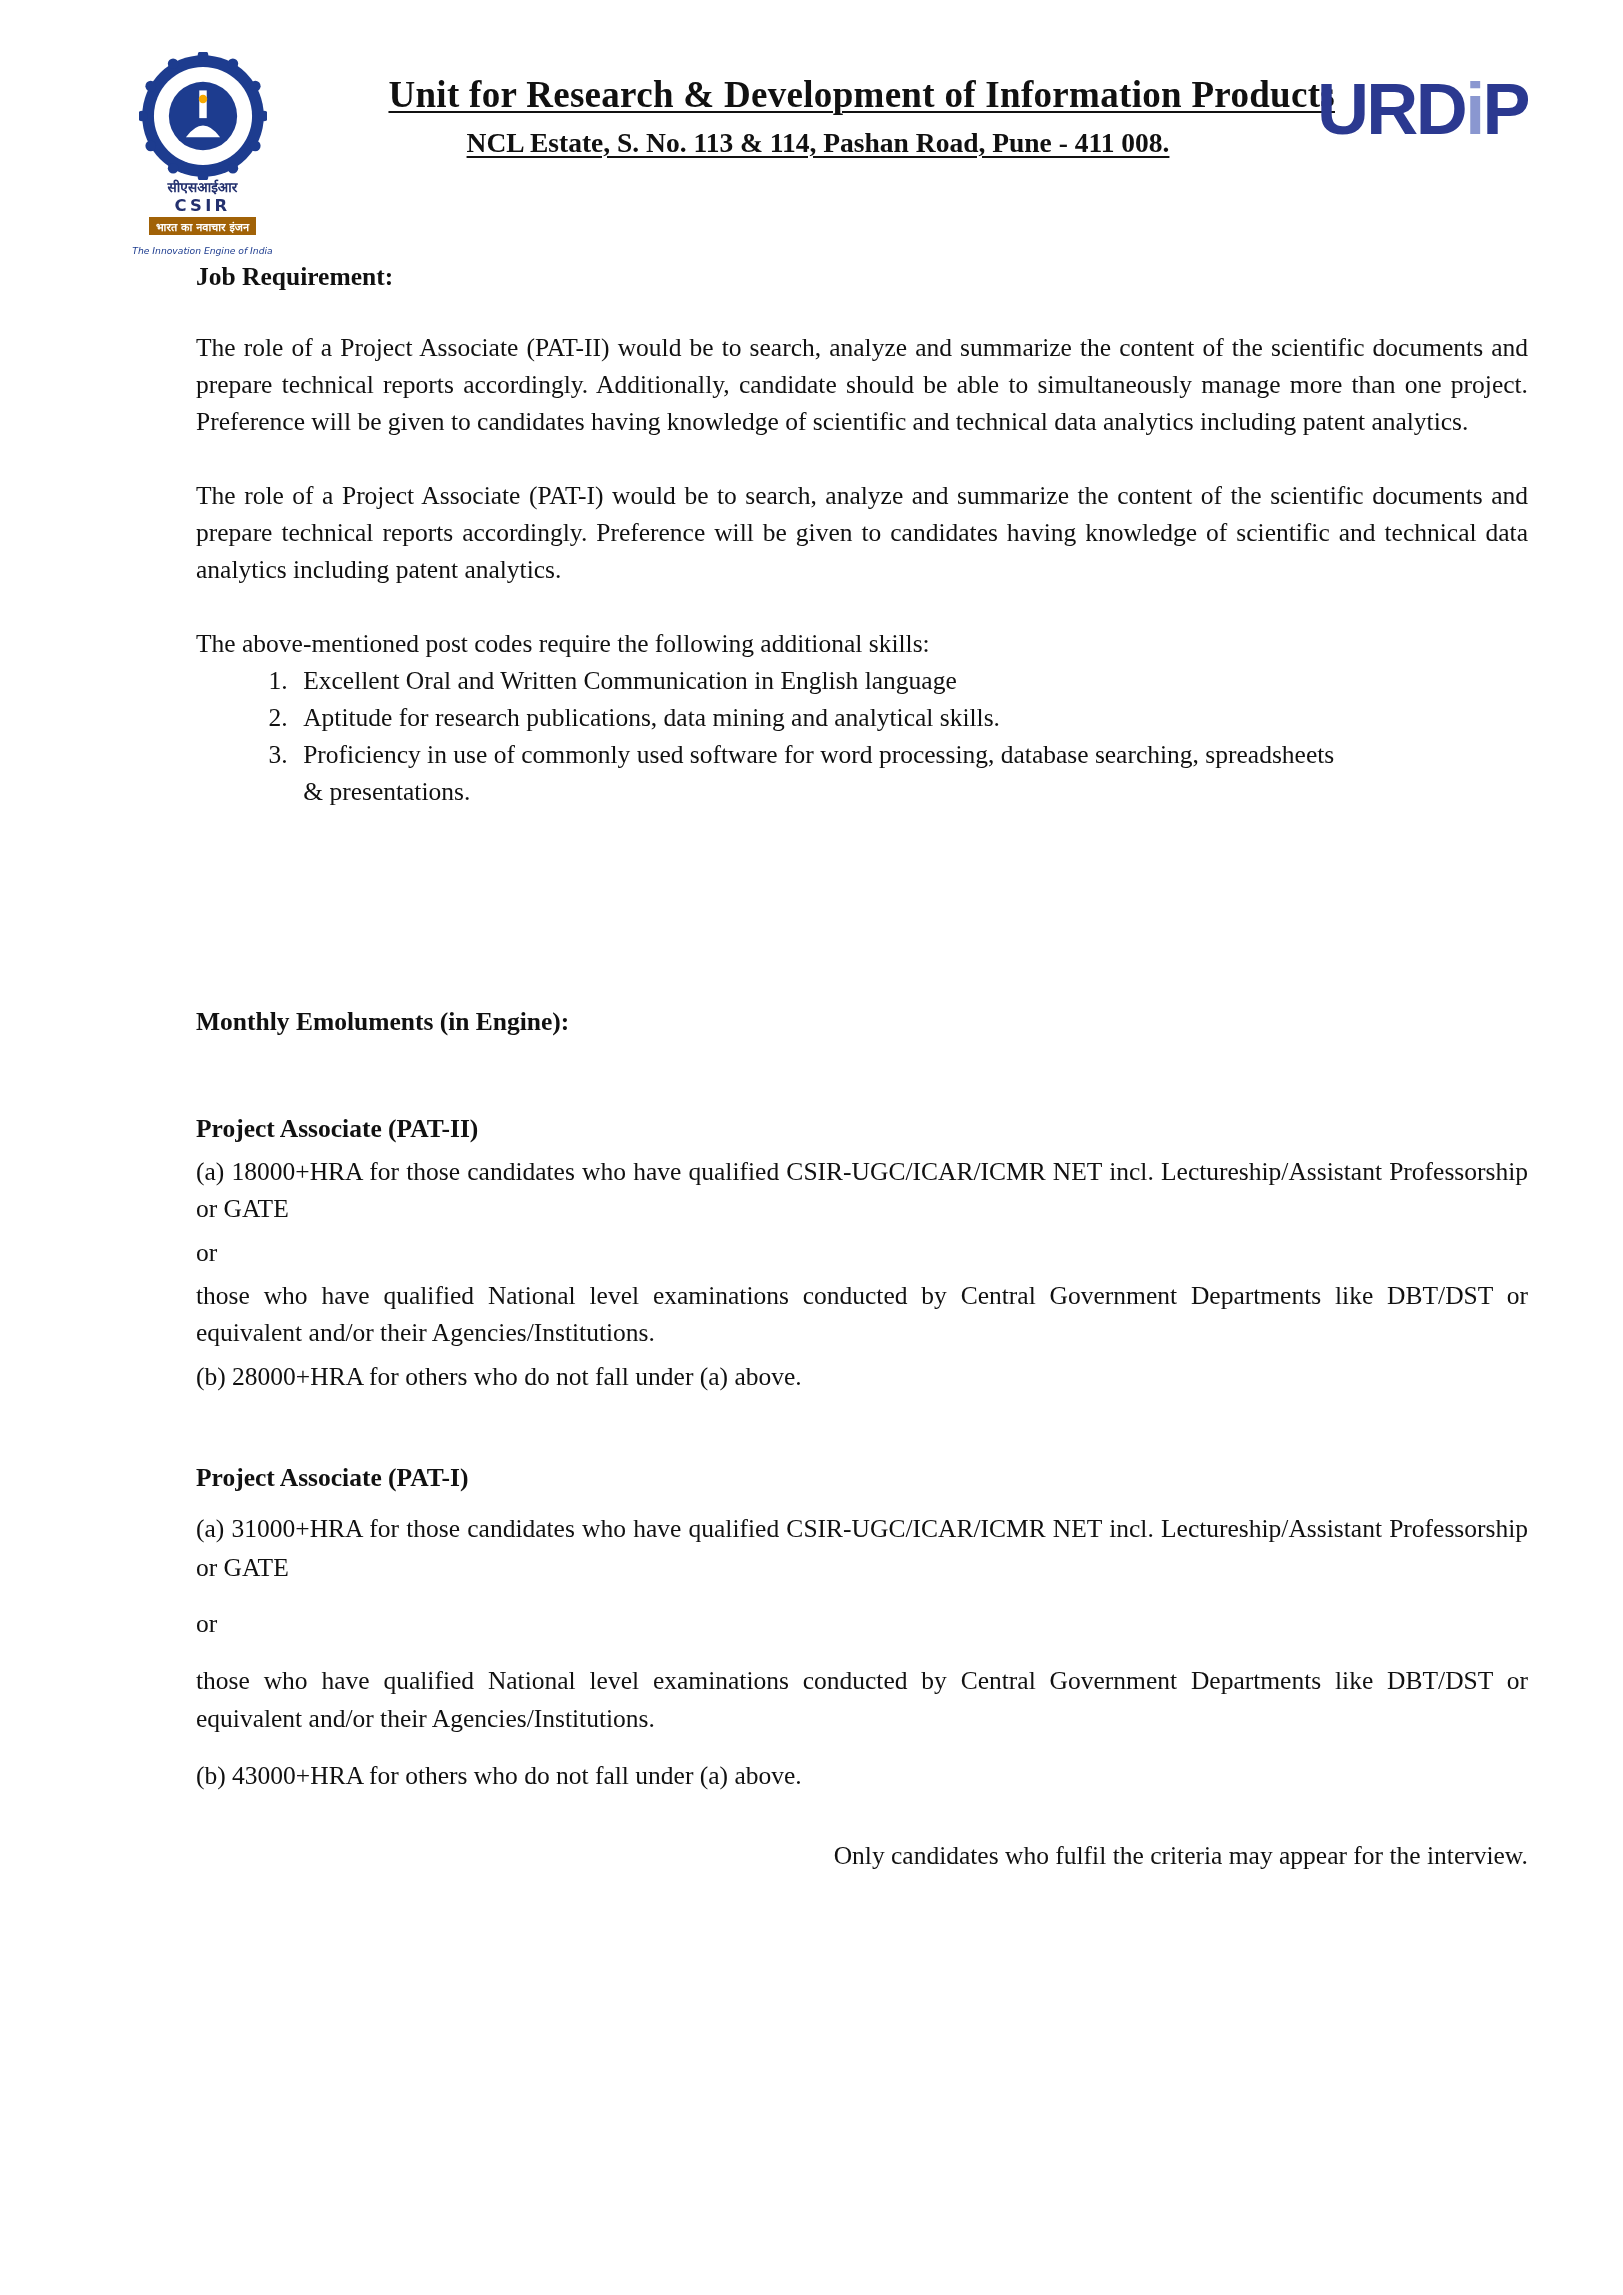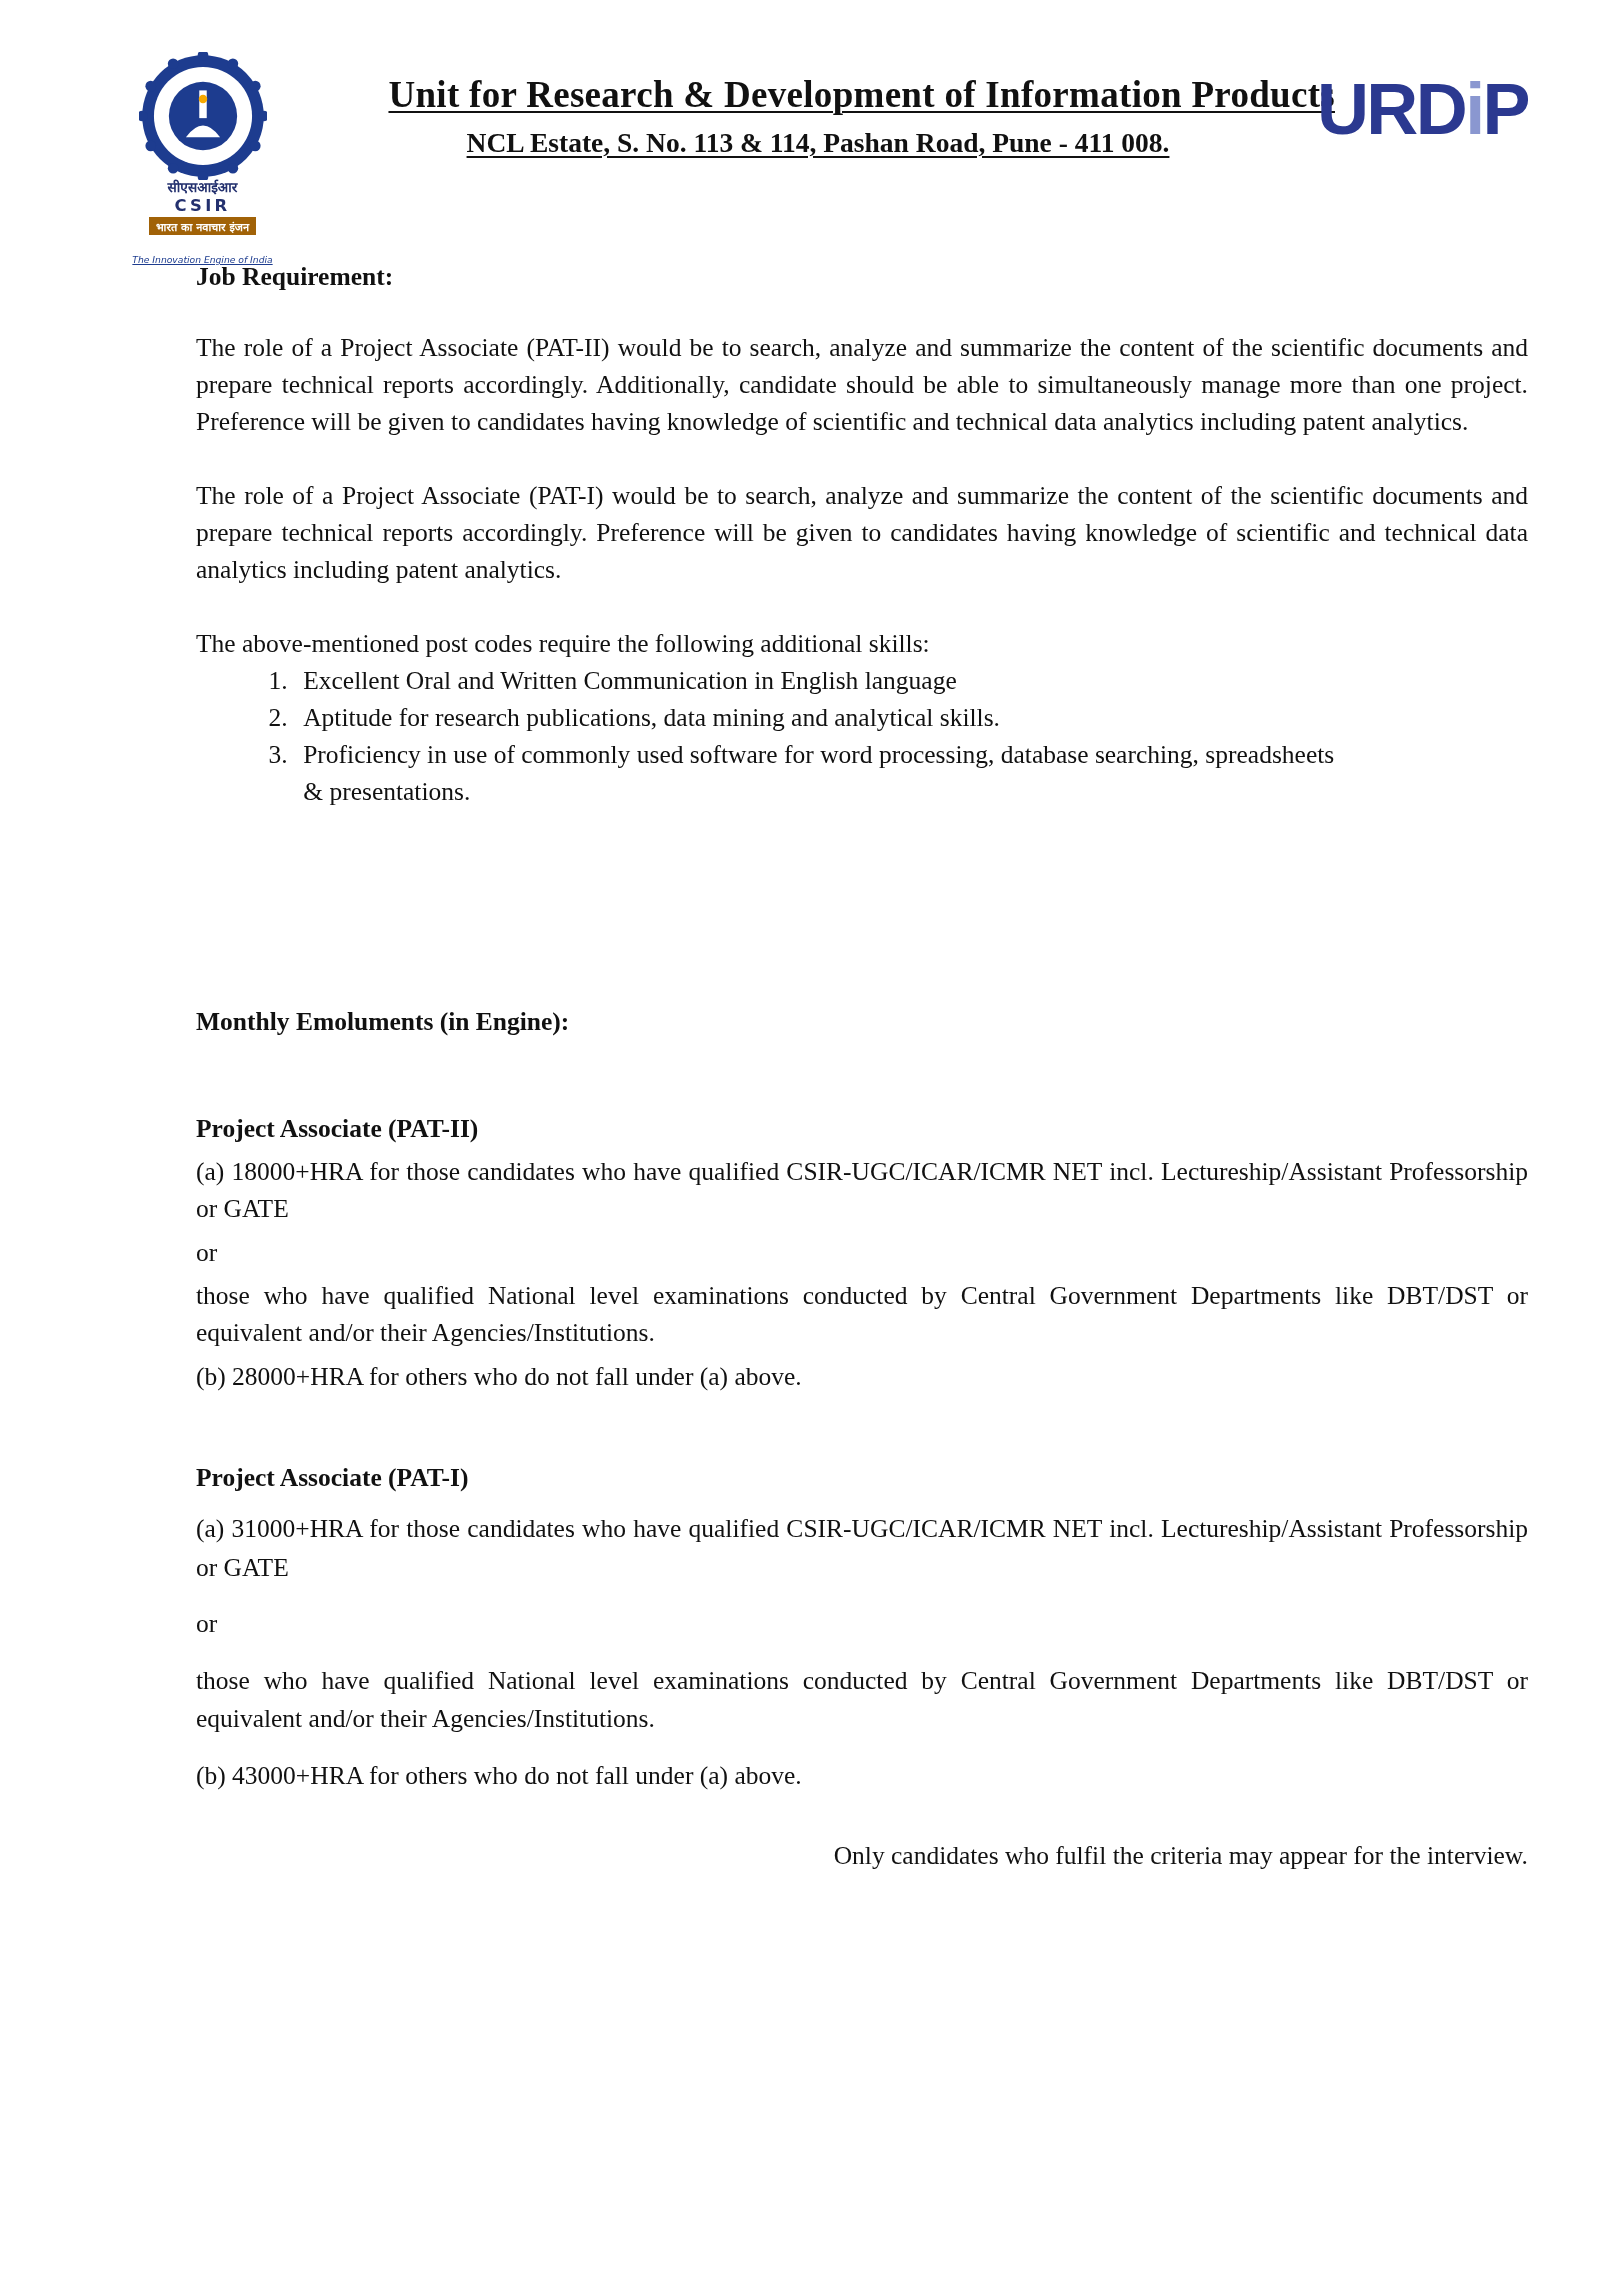--- a/index.html
+++ b/index.html
@@ -28,21 +28,21 @@
     font-family: "DejaVu Sans", sans-serif;
     font-size: 16.4px; font-weight: bold; letter-spacing: 3.3px; color: #23306e;
   }
   .csir-band {
     display: inline-block; background: #a16207; color: #ffffff;
     font-family: "DejaVu Sans", sans-serif;
     font-size: 11px; font-weight: bold; padding: 1.3px 6.5px; margin-top: 2px;
   }
   .csir-tagline {
     font-family: "DejaVu Sans", sans-serif;
-    font-size: 9.2px; font-style: italic; color: #1d3c8f; margin-top: 19px; text-decoration: underline;
+    font-size: 9.2px; font-style: italic; color: #1d3c8f; margin-top: 10px;
   }
 
   .header-center { position: absolute; left: 301px; width: 1034px; top: 73px; text-align: center; }
   .org-name {
     font-size: 37px; font-weight: bold;
     text-decoration: underline; text-decoration-thickness: 2px; text-underline-offset: 3.9px;
     letter-spacing: 0.3px;
     text-align: right;
   }
   .org-address {

